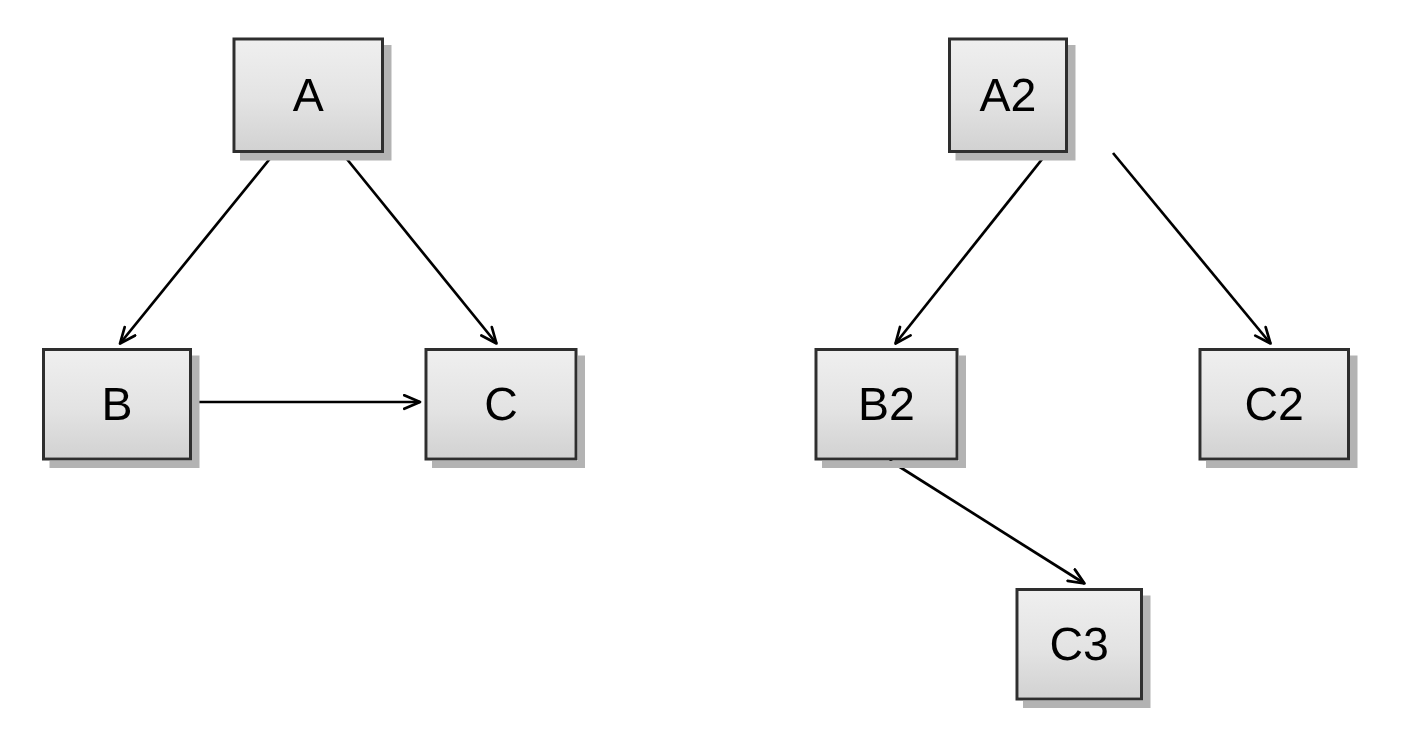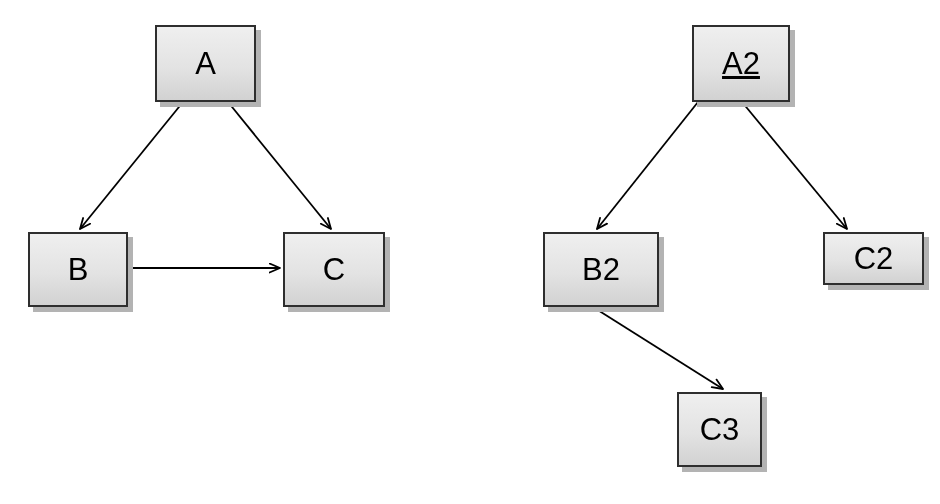--- a/index.html
+++ b/index.html
@@ -65,26 +65,26 @@
   <div id="nodes-layer">
       <div class="node" style="left: 155px; top: 25px; width: 101px; height: 77px;">
         <span class="node-label">A</span>
       </div>
       <div class="node" style="left: 28px; top: 232px; width: 100px; height: 75px;">
         <span class="node-label">B</span>
       </div>
       <div class="node" style="left: 283px; top: 232px; width: 102px; height: 75px;">
         <span class="node-label">C</span>
       </div>
-      <div class="node" style="left: 692px; top: 25px; width: 98px; height: 77px; text-decoration: underline;">
+      <div class="node" style="left: 632px; top: 25px; width: 80px; height: 77px;">
         <span class="node-label">A2</span>
       </div>
-      <div class="node" style="left: 543px; top: 232px; width: 116px; height: 75px;">
+      <div class="node" style="left: 543px; top: 232px; width: 96px; height: 75px;">
         <span class="node-label">B2</span>
       </div>
-      <div class="node" style="left: 799px; top: 232px; width: 101px; height: 53px; margin-left: 24px;">
+      <div class="node" style="left: 799px; top: 232px; width: 101px; height: 75px;">
         <span class="node-label">C2</span>
       </div>
       <div class="node" style="left: 677px; top: 392px; width: 85px; height: 75px;">
         <span class="node-label">C3</span>
       </div>
     </div>
 </div>
 
 </body></html>

